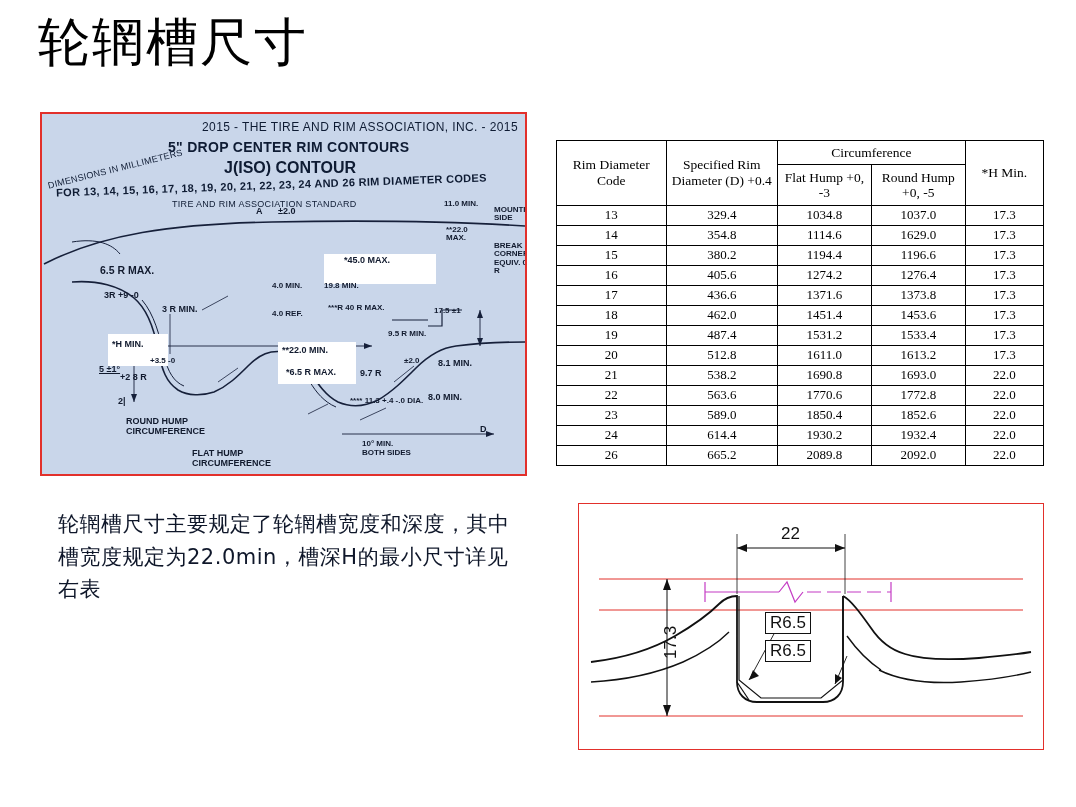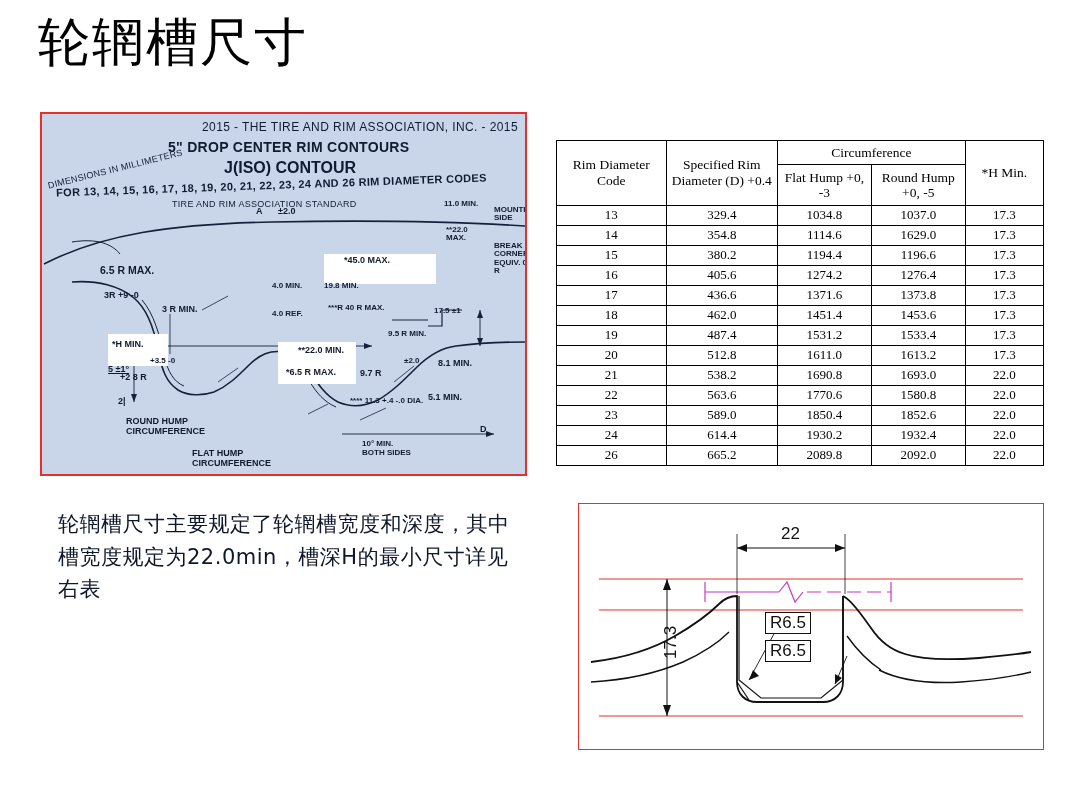--- a/index.html
+++ b/index.html
@@ -233,29 +233,29 @@
       <div class="scan-text dim-lg" style="left:58px; top:150px;">6.5 R MAX.</div>
       <div class="scan-text dim" style="left:62px; top:176px;">3R +9 -0</div>
       <div class="scan-text dim" style="left:120px; top:190px;">3 R MIN.</div>
       <div class="scan-text dim-sm" style="left:230px; top:168px; line-height:1.05;">4.0 MIN.</div>
       <div class="scan-text dim-sm" style="left:230px; top:196px; line-height:1.05;">4.0 REF.</div>
       <div class="scan-text dim-sm" style="left:282px; top:168px; line-height:1.05;">19.8 MIN.</div>
       <div class="scan-text dim-sm" style="left:286px; top:190px; line-height:1.05;">***R 40 R MAX.</div>
       <div class="scan-text dim-sm" style="left:346px; top:200px; line-height:1.05;margin-top:16px;">9.5 R MIN.</div>
       <div class="scan-text dim-sm" style="left:392px; top:192px;">17.5 ±1</div>
       <div class="scan-text dim" style="left:70px; top:226px; line-height:1.05;">*H MIN.</div>
-      <div class="scan-text dim" style="left:66px; top:250px;text-decoration:underline;">5 ±1°</div>
+      <div class="scan-text dim" style="left:57px; top:250px;text-decoration:underline;">5 ±1°</div>
       <div class="scan-text dim" style="left:78px; top:258px;">+2 8 R</div>
       <div class="scan-text dim-sm" style="left:108px; top:242px;">+3.5 -0</div>
-      <div class="scan-text dim" style="left:256px; top:232px; line-height:1.05;">**22.0 MIN.</div>
+      <div class="scan-text dim" style="left:240px; top:232px; line-height:1.05;">**22.0 MIN.</div>
       <div class="scan-text dim" style="left:244px; top:254px; line-height:1.05;">*6.5 R MAX.</div>
       <div class="scan-text dim" style="left:318px; top:254px;">9.7 R</div>
       <div class="scan-text dim-sm" style="left:362px; top:242px;">±2.0</div>
       <div class="scan-text dim" style="left:396px; top:244px;">8.1 MIN.</div>
-      <div class="scan-text dim" style="left:386px; top:278px;">5.1 MIN.</div>
+      <div class="scan-text dim" style="left:386px; top:278px;">8.0 MIN.</div>
       <div class="scan-text dim" style="left:76px; top:282px;">2|</div>
       <div class="scan-text dim-sm" style="left:308px; top:282px;">**** 11.3 +.4 -.0 DIA.</div>
       <div class="scan-text dim" style="left:84px; top:302px; width:100px; white-space:normal; line-height:1.15;">ROUND HUMP CIRCUMFERENCE</div>
       <div class="scan-text dim" style="left:150px; top:334px; width:104px; white-space:normal; line-height:1.15;">FLAT HUMP CIRCUMFERENCE</div>
       <div class="scan-text dim-sm" style="left:320px; top:326px; width:56px; white-space:normal; line-height:1.1;">10° MIN. BOTH SIDES</div>
       <div class="scan-text dim" style="left:438px; top:310px;">D</div>
     </div>
   </div>
 
   <div class="tbl-wrap">
@@ -333,21 +333,21 @@
           <td>21</td>
           <td>538.2</td>
           <td>1690.8</td>
           <td>1693.0</td>
           <td>22.0</td>
         </tr>
         <tr>
           <td>22</td>
           <td>563.6</td>
           <td>1770.6</td>
-          <td>1580.8</td>
+          <td>1772.8</td>
           <td>22.0</td>
         </tr>
         <tr>
           <td>23</td>
           <td>589.0</td>
           <td>1850.4</td>
           <td>1852.6</td>
           <td>22.0</td>
         </tr>
         <tr>

